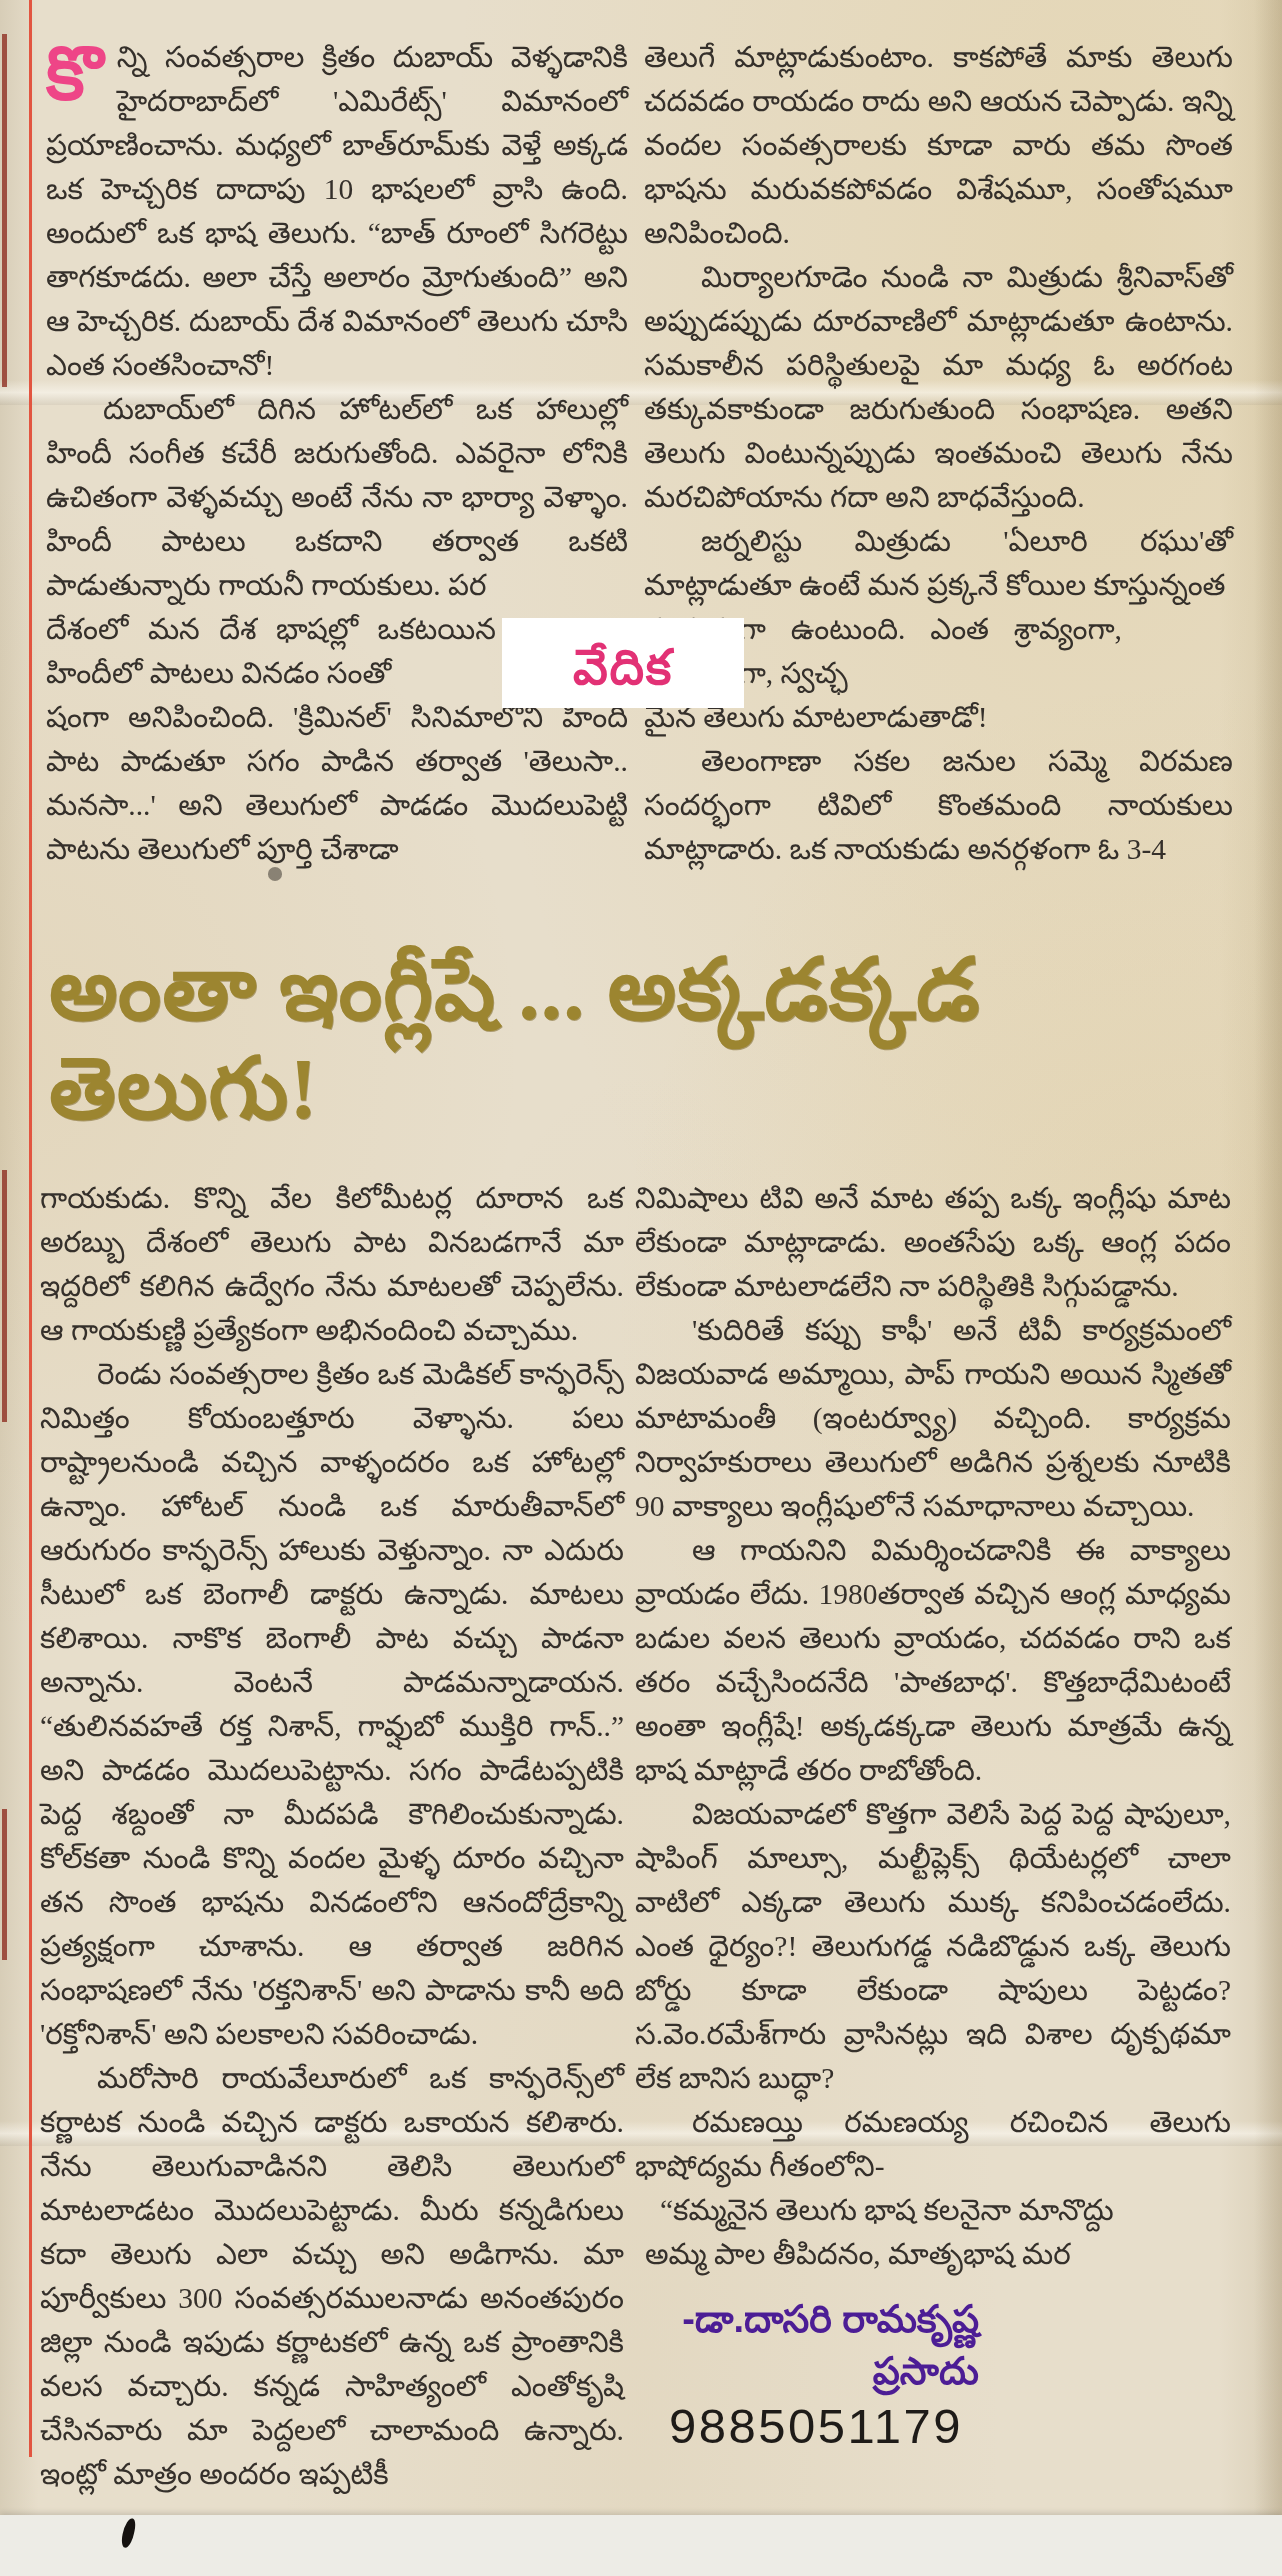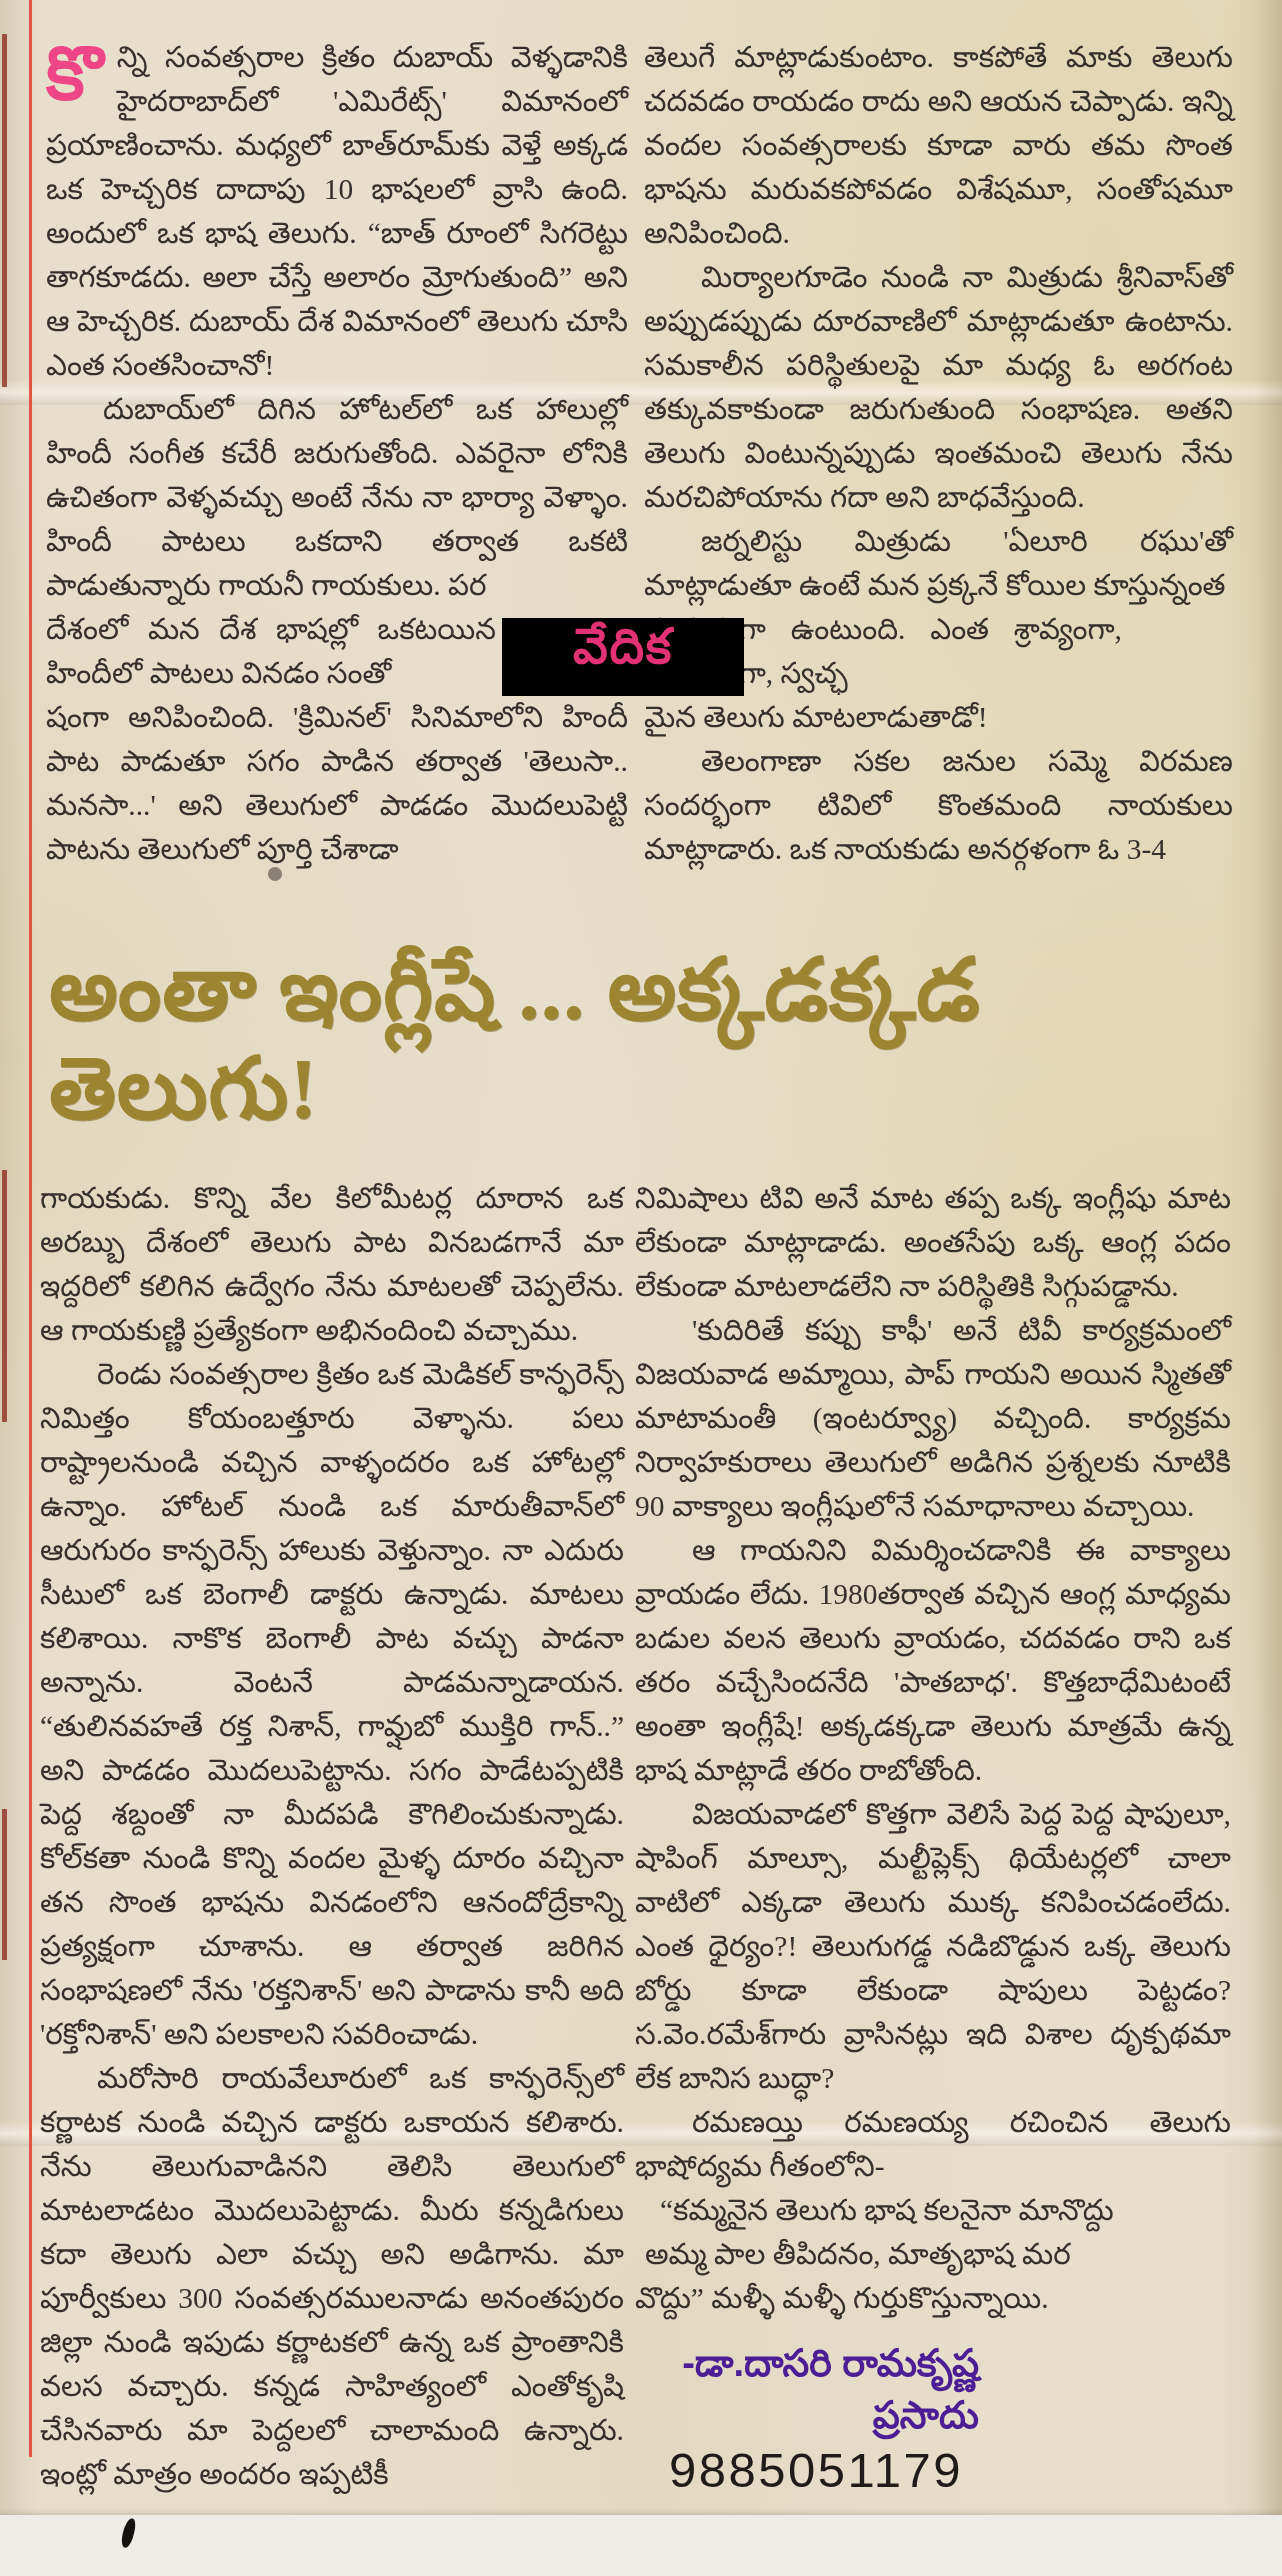--- a/index.html
+++ b/index.html
@@ -38,22 +38,22 @@
   .indent { text-indent:57px; }
   .narrow-left  { width:450px; text-align:justify; }
   .narrow-right { margin-left:111px; width:478px; text-align:justify; }
 
   .dropcap {
     float:left; color:#ee4587; font-weight:bold;
     font-size:74px; line-height:64px; margin:6.7px 13.5px 0 0;
   }
 
   .vedika-box {
-    position:absolute; left:502px; top:618px; width:242px; height:78px;
-    background:#000000; display:flex; align-items:flex-start; justify-content:center;
+    position:absolute; left:502px; top:618px; width:242px; height:90px;
+    background:#ffffff; display:flex; align-items:flex-end; justify-content:center;
   }
   .vedika-text { color:#e23175; font-size:49px; font-weight:bold; letter-spacing:1.7px; }
 
   .headline {
     position:absolute; left:49px; top:941px; width:1178px;
     font-size:86px; line-height:1.15; font-weight:bold;
     color:#9c8530; letter-spacing:0.8px;
     text-shadow:0.8px 0.8px 0 rgba(122,100,36,0.55);
   }
 
@@ -128,20 +128,19 @@
   </div>
 
   <div class="col" id="col-bottom-right">
     <p>నిమిషాలు టివి అనే మాట తప్ప ఒక్క ఇంగ్లీషు మాట లేకుండా మాట్లాడాడు. అంతసేపు ఒక్క ఆంగ్ల పదం లేకుండా మాటలాడలేని నా పరిస్థితికి సిగ్గుపడ్డాను.</p>
     <p class="indent">'కుదిరితే కప్పు కాఫీ' అనే టివీ కార్యక్రమంలో విజయవాడ అమ్మాయి, పాప్ గాయని అయిన స్మితతో మాటామంతీ (ఇంటర్వ్యూ) వచ్చింది. కార్యక్రమ నిర్వాహకురాలు తెలుగులో అడిగిన ప్రశ్నలకు నూటికి 90 వాక్యాలు ఇంగ్లీషులోనే సమాధానాలు వచ్చాయి.</p>
     <p class="indent">ఆ గాయనిని విమర్శించడానికి ఈ వాక్యాలు వ్రాయడం లేదు. 1980తర్వాత వచ్చిన ఆంగ్ల మాధ్యమ బడుల వలన తెలుగు వ్రాయడం, చదవడం రాని ఒక తరం వచ్చేసిందనేది 'పాతబాధ'. కొత్తబాధేమిటంటే అంతా ఇంగ్లీషే! అక్కడక్కడా తెలుగు మాత్రమే ఉన్న భాష మాట్లాడే తరం రాబోతోంది.</p>
     <p class="indent">విజయవాడలో కొత్తగా వెలిసే పెద్ద పెద్ద షాపులూ, షాపింగ్ మాల్సూ, మల్టీప్లెక్స్ థియేటర్లలో చాలా వాటిలో ఎక్కడా తెలుగు ముక్క కనిపించడంలేదు. ఎంత ధైర్యం?! తెలుగుగడ్డ నడిబొడ్డున ఒక్క తెలుగు బోర్డు కూడా లేకుండా షాపులు పెట్టడం? స.వెం.రమేశ్‌గారు వ్రాసినట్లు ఇది విశాల దృక్పథమా లేక బానిస బుద్ధా?</p>
     <p class="indent">రమణయ్తి రమణయ్య రచించిన తెలుగు భాషోద్యమ గీతంలోని-</p>
     <div class="seg quote-line1">“కమ్మనైన తెలుగు భాష కలనైనా మానొద్దు</div>
     <div class="seg quote-line2">అమ్మ పాల తీపిదనం, మాతృభాష మర</div>
-    <div class="seg quote-line3">వొద్దు” మళ్ళీ మళ్ళీ గుర్తుకొస్తున్నాయి.</div>
     <div class="byline">-డా.దాసరి రామకృష్ణ ప్రసాదు</div>
     <div class="phone">9885051179</div>
   </div>
 
   <div class="ink-smudge"></div>
 </div>
 
 
 </body></html>

